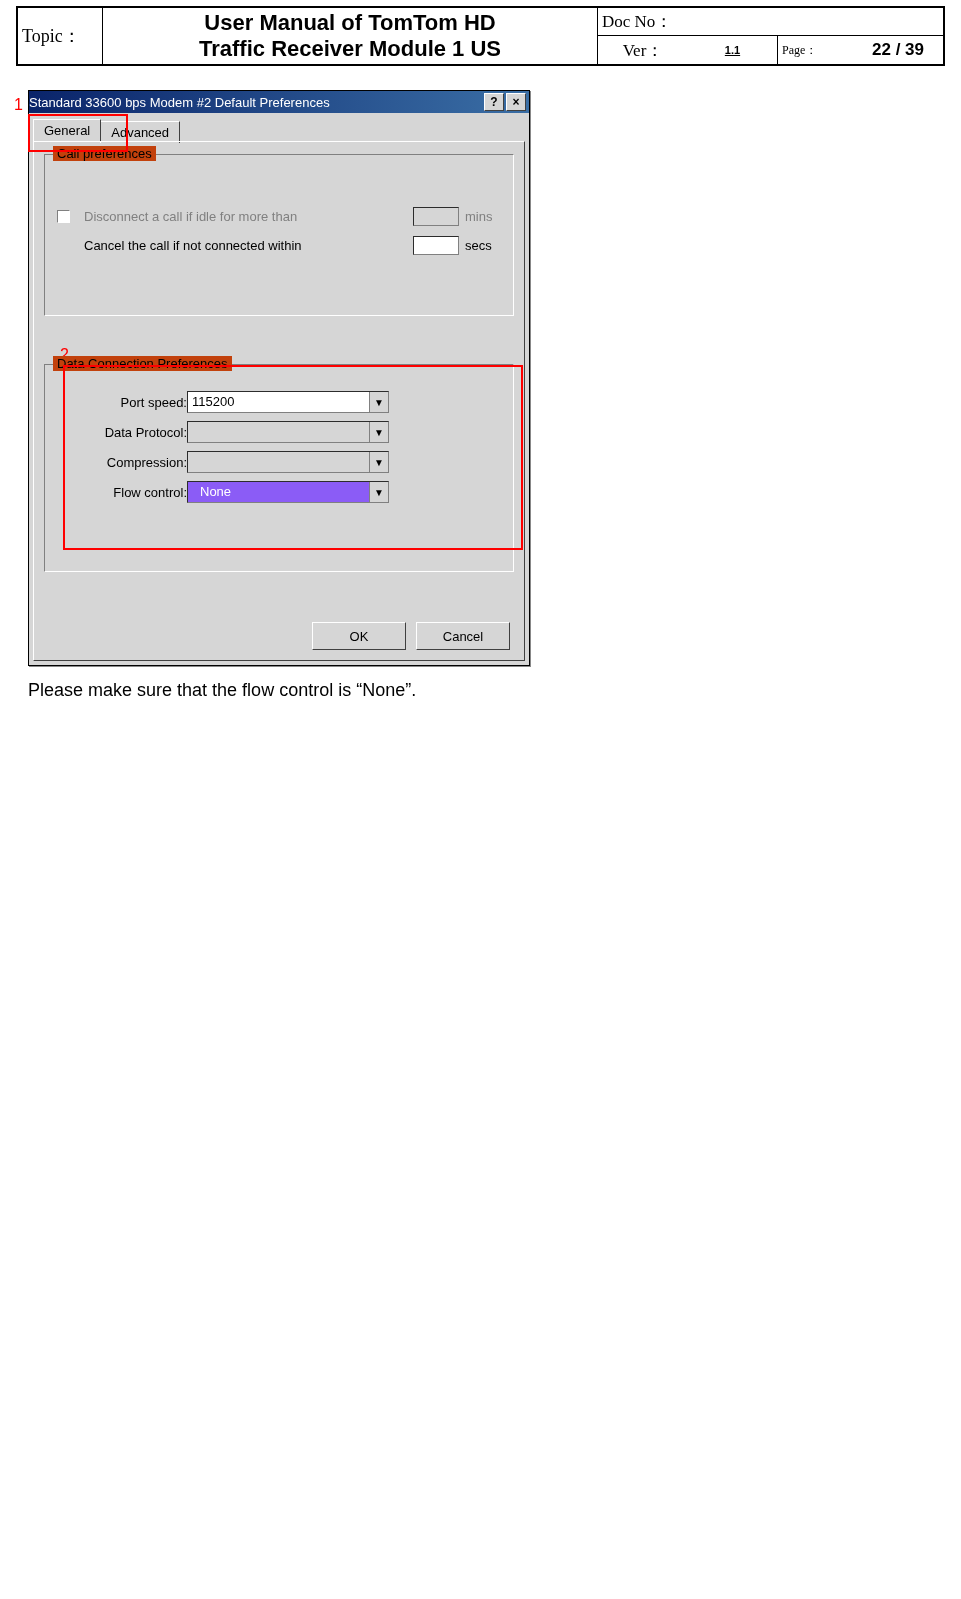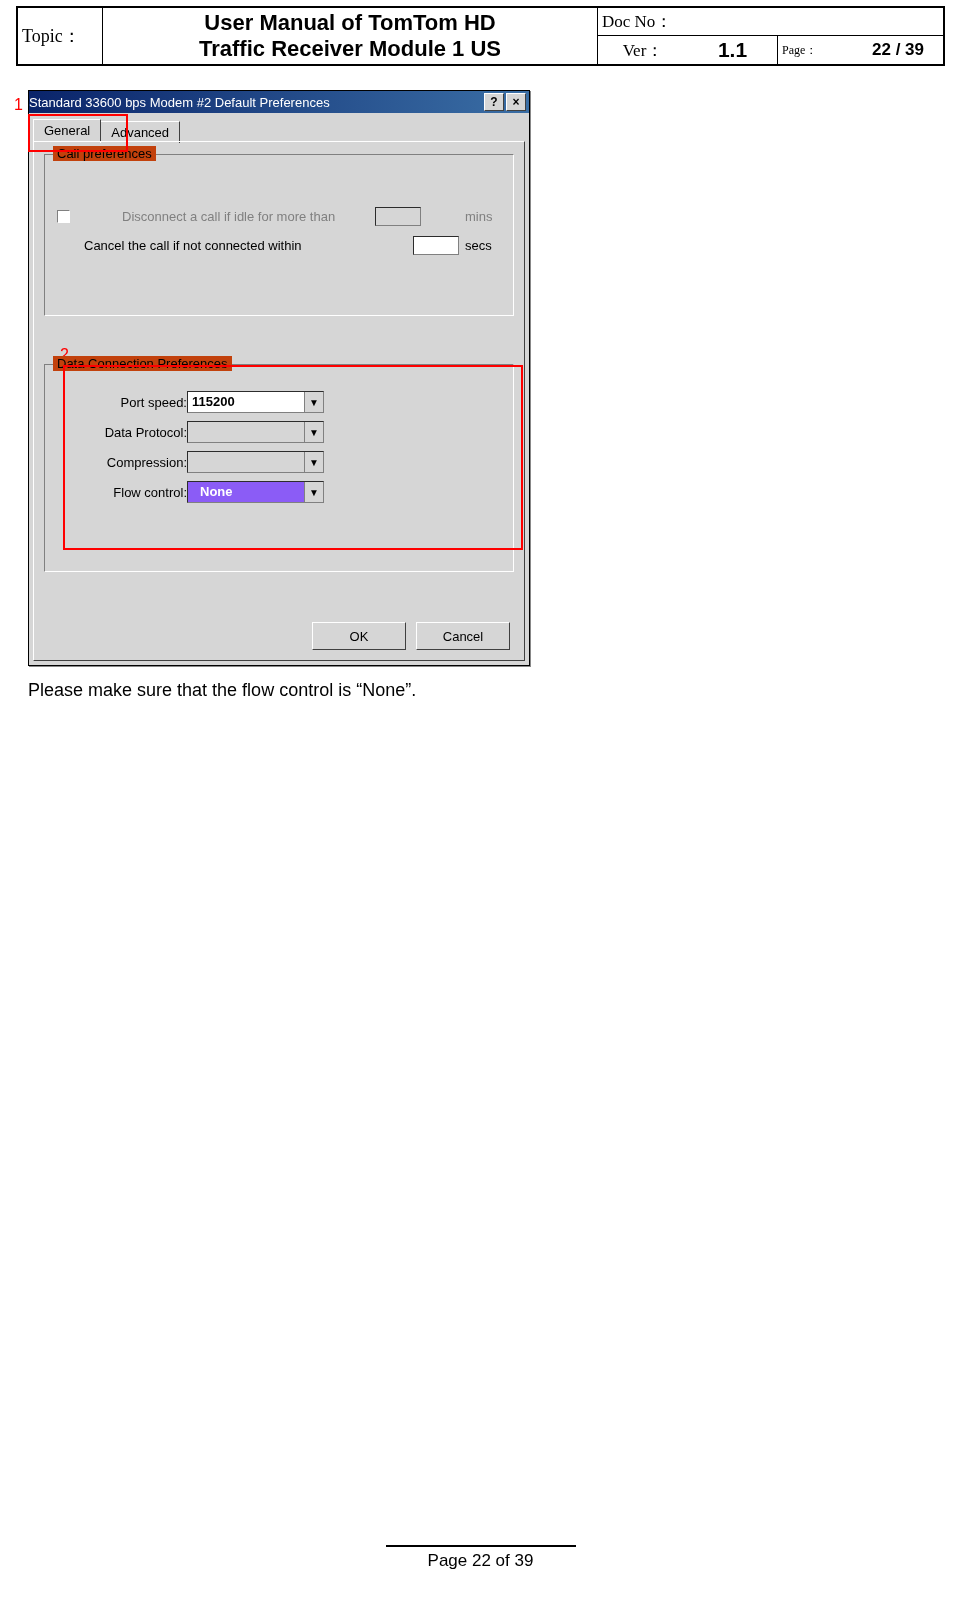--- a/index.html
+++ b/index.html
@@ -30,21 +30,21 @@
     align-items: center;
     padding: 0 4px;
     box-sizing: border-box;
     white-space: nowrap;
   }
   .cell-topic-l { grid-column:1; grid-row:1 / span 2; border-right:1px solid #000; font-family:"Times New Roman",serif; font-size:18px; justify-content:flex-start; align-items:flex-start; padding-top:4px;}
   .cell-title  { grid-column:2; grid-row:1 / span 2; border-right:1px solid #000; flex-direction:column; justify-content:center; font-weight:bold; font-size:22px; text-align:center;}
   .cell-docno-l{ grid-column:3; grid-row:1; border-bottom:1px solid #000; border-right:0; font-family:"Times New Roman",serif; font-size:17px;}
   .cell-docno-v{ grid-column:4 / span 3; grid-row:1; border-bottom:1px solid #000;}
   .cell-ver-l  { grid-column:3; grid-row:2; border-right:0; font-family:"Times New Roman",serif; font-size:17px; justify-content:center;}
-  .cell-ver-v  { grid-column:4; grid-row:2; border-right:1px solid #000; font-weight:bold; font-size:21px; justify-content:center;}
+  .cell-ver-v  { grid-column:4; grid-row:2; border-right:1px solid #000; font-weight:bold; font-size:11px; justify-content:center;text-decoration:underline;}
   .cell-page-l { grid-column:5; grid-row:2; border-right:0; font-family:"Times New Roman",serif; font-size:12px;}
   .cell-page-v { grid-column:6; grid-row:2; font-weight:bold; font-size:17px; justify-content:center;}
 
   
   .shot-area {
     position: relative;
     margin-top: 24px;
     margin-left: 12px;
     width: 510px;
   }
@@ -156,24 +156,23 @@
   }
   .disabled, .disabled * { color: #808080 !important; }
   .num-field {
     width:46px; height:19px; background:#fff; border:1px inset #808080;
     box-sizing:border-box; margin-right:6px;
   }
   .num-field.dis { background:#d6d6d6; }
   .unit { width:36px; }
 
   .combo {
-    display:flex; width:137px; height:22px;
+    display:flex; width:202px; height:22px;
     border:1px inset #808080; background:#fff;
     box-sizing:border-box;
-    font-weight:bold;
   }
   .combo .cval { flex:1; padding:2px 4px; font-size:13px; overflow:hidden;}
   .combo .cbtn {
     width:18px; background:#d6d6d6;
     border-left:1px solid #808080;
     display:flex; align-items:center; justify-content:center;
     font-size:10px;
   }
   .combo.dis { background:#d6d6d6; }
   .combo.selected .cval { background:#8b5cf6; color:#fff;padding-left:12px; }
@@ -257,21 +256,21 @@
         <div class="tab">
           <span>Advanced</span>
         </div>
       </div>
 
       <div class="tab-page">
 
         <div class="groupbox" style="height:130px;">
           <span class="legend">Call preferences</span>
 
-          <div class="row disabled" style="margin-top:34px;gap:38px;">
+          <div class="row disabled" style="margin-top:34px;">
             <span class="chk"></span>
             <span class="lbl left" style="flex:1;">Disconnect a call if idle for more than</span>
             <span class="num-field dis"></span>
             <span class="unit">mins</span>
           </div>
 
           <div class="row">
             <span style="width:21px;"></span>
             <span class="lbl left" style="flex:1;">Cancel the call if not connected within</span>
             <span class="num-field"></span>
@@ -325,18 +324,14 @@
             <span>Cancel</span>
           </div>
         </div>
 
       </div>
     </div>
   </div>
 
   <div class="body-text">Please make sure that the flow control is “None”.</div>
 
-  <div class="footer">
-    <div class="rule"></div>
-    <span>Page 22 of 39</span>
-  </div>
 
 </div>
 
 </body></html>

